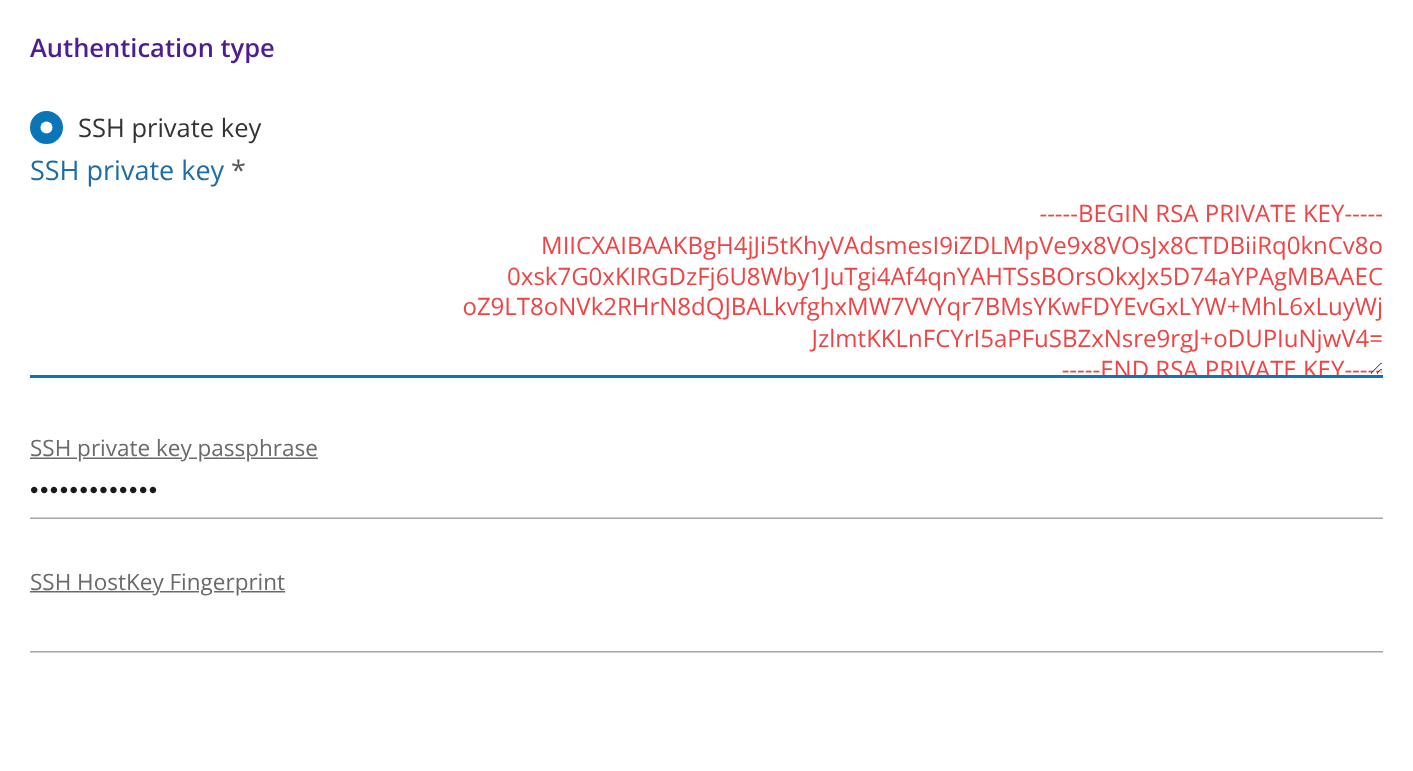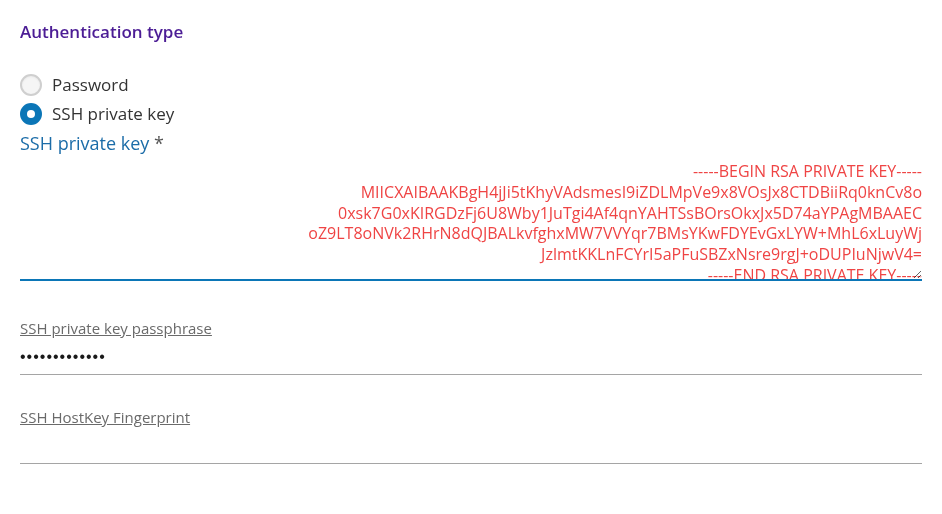--- a/index.html
+++ b/index.html
@@ -119,24 +119,20 @@
   </style>
 </head>
 <body>
 
 
 
 <div class="section-title">Authentication type</div>
 
 <div class="radio-group">
   <div class="radio-option">
-    <span class="radio-circle unselected"></span>
-    <span class="radio-label">Password</span>
-  </div>
-  <div class="radio-option">
     <span class="radio-circle selected"></span>
     <span class="radio-label">SSH private key</span>
   </div>
 </div>
 
 <div class="field-label">
   <span>SSH private key</span>
   <span class="asterisk">*</span>
 </div>
 

